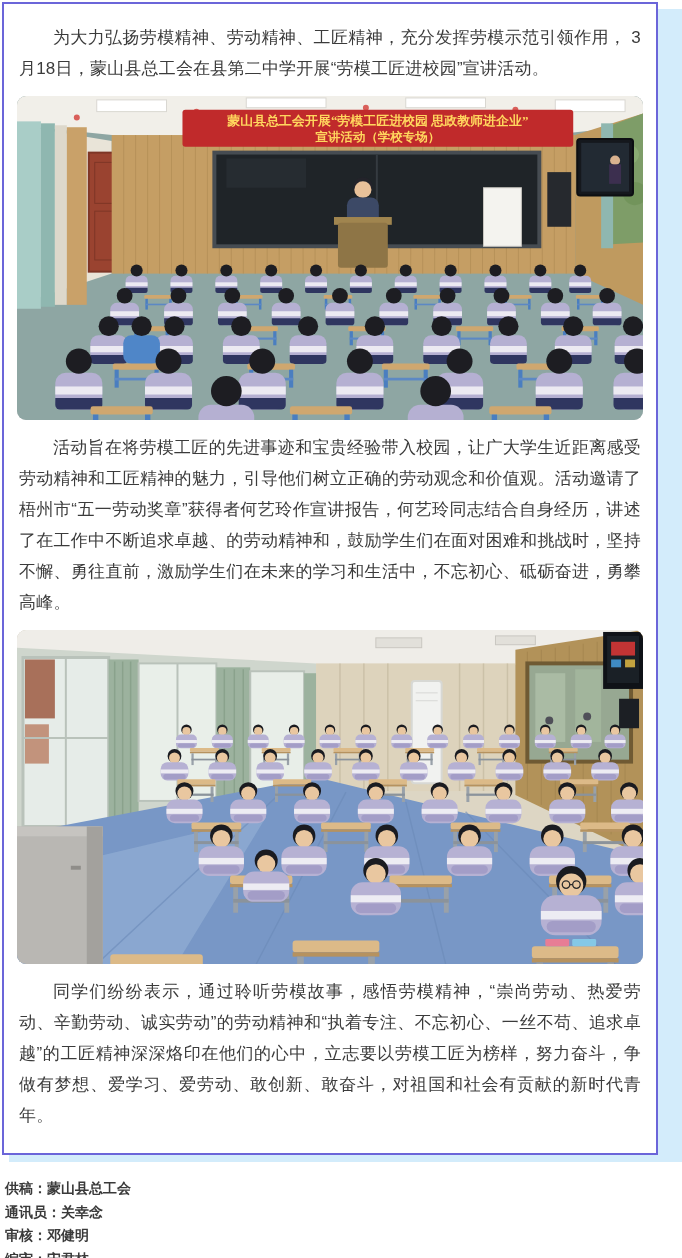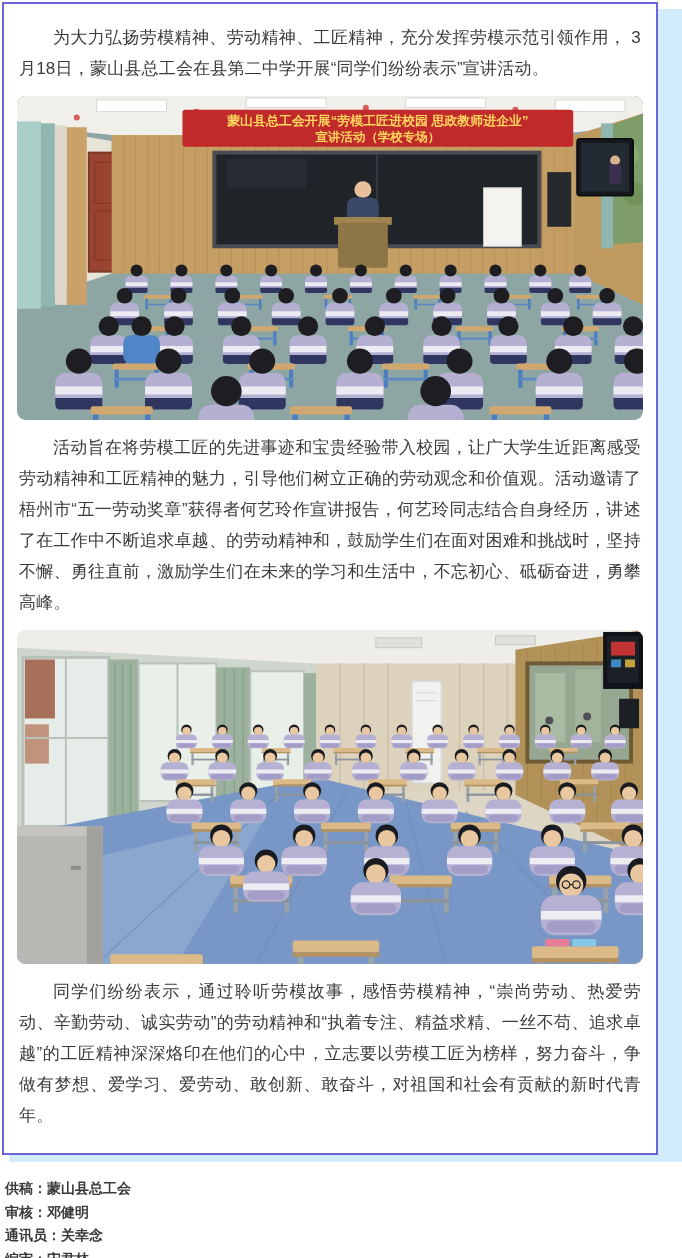--- a/index.html
+++ b/index.html
@@ -4,34 +4,34 @@
 <style>
   html,body{margin:0;padding:0;background:#ffffff;}
   .page{position:relative;width:682px;min-height:1258px;background:#fff;overflow:hidden;
         font-family:"Liberation Sans","DejaVu Sans",sans-serif;}
   .article-box{box-sizing:border-box;margin:2px 0 0 2px;width:656px;background:#fff;
         border:2px solid #6b65d9;box-shadow:7px 7px 0 #d3ecfb,26px 7px 0 #d3ecfb;
         padding:6px 13px 10px 13px;}
   .para{font-size:17px;line-height:31px;color:#3b3b3b;text-align:justify;
         text-indent:2em;margin:12px 2px;letter-spacing:.2px;}
   .photo{margin:12px 0;border-radius:9px;overflow:hidden;background:#ccc;}
-  .photo-1{height:324px;}
+  .photo-1{height:324px;font-family:Liberation Serif, serif;}
   .photo-2{height:334px;}
   .photo svg{display:block;width:100%;height:100%;}
   .credits{margin:22px 0 0 5px;font-size:14px;line-height:23.5px;color:#3a3a3a;}
   .credit-line{white-space:nowrap;font-weight:bold;}
 </style>
 </head>
 <body>
 
 <div class="page">
 
   <div class="article-box">
 
-    <p class="para">为大力弘扬劳模精神、劳动精神、工匠精神，充分发挥劳模示范引领作用， 3月18日，蒙山县总工会在县第二中学开展“同学们纷纷表示”宣讲活动。</p>
+    <p class="para">为大力弘扬劳模精神、劳动精神、工匠精神，充分发挥劳模示范引领作用， 3月18日，蒙山县总工会在县第二中学开展“劳模工匠进校园”宣讲活动。</p>
 
     <figure class="photo photo-1">
       <svg viewBox="0 0 628 332" preserveAspectRatio="none">
         <defs>
           <g id="s1">
             <rect x="-2.5" y="-18" width="5" height="30" rx="2.5" fill="#1d1d22"></rect>
             <rect x="-20" y="-14" width="40" height="32" rx="9" fill="#b5b0d2"></rect>
             <rect x="-20" y="-2" width="40" height="7" fill="#eceaf2"></rect>
             <path d="M-20,8 h40 v6 a4,4 0 0 1 -4,4 h-32 a4,4 0 0 1 -4,-4 z" fill="#2f3660"></path>
             <circle cx="0" cy="-24" r="11" fill="#1d1d22"></circle>
@@ -302,25 +302,25 @@
           <rect x="-2" y="-5" width="16" height="5" rx="1" fill="#85c8e6"></rect>
         </g>
 
         <rect x="-6" y="200" width="92" height="140" rx="4" fill="#b9b7b3"></rect>
         <rect x="-6" y="200" width="92" height="10" fill="#c6c4c0"></rect>
         <rect x="70" y="200" width="16" height="140" fill="#a3a19d"></rect>
         <rect x="54" y="240" width="10" height="4" fill="#8f8d89"></rect>
       </svg>
     </figure>
 
-    <p class="para">同学们纷纷表示，通过聆听劳模故事，感悟劳模精神，“崇尚劳动、热爱劳动、辛勤劳动、诚实劳动”的劳动精神和“执着专注、精益求精、一丝不苟、追求卓越”的工匠精神深深烙印在他们的心中，立志要以劳模工匠为榜样，努力奋斗，争做有梦想、爱学习、爱劳动、敢创新、敢奋斗，对祖国和社会有贡献的新时代青年。</p>
+    <p class="para">同学们纷纷表示，通过聆听劳模故事，感悟劳模精神，“崇尚劳动、热爱劳动、辛勤劳动、诚实劳动”的劳动精神和“执着专注、不忘初心、一丝不苟、追求卓越”的工匠精神深深烙印在他们的心中，立志要以劳模工匠为榜样，努力奋斗，争做有梦想、爱学习、爱劳动、敢创新、敢奋斗，对祖国和社会有贡献的新时代青年。</p>
 
   </div>
 
   <div class="credits">
     <div class="credit-line">供稿：蒙山县总工会</div>
+    <div class="credit-line">通讯员：关幸念</div>
     <div class="credit-line">审核：邓健明</div>
-    <div class="credit-line">通讯员：关幸念</div>
     <div class="credit-line">编审：宋君林</div>
 
   </div>
 
 </div>
 
 </body></html>

